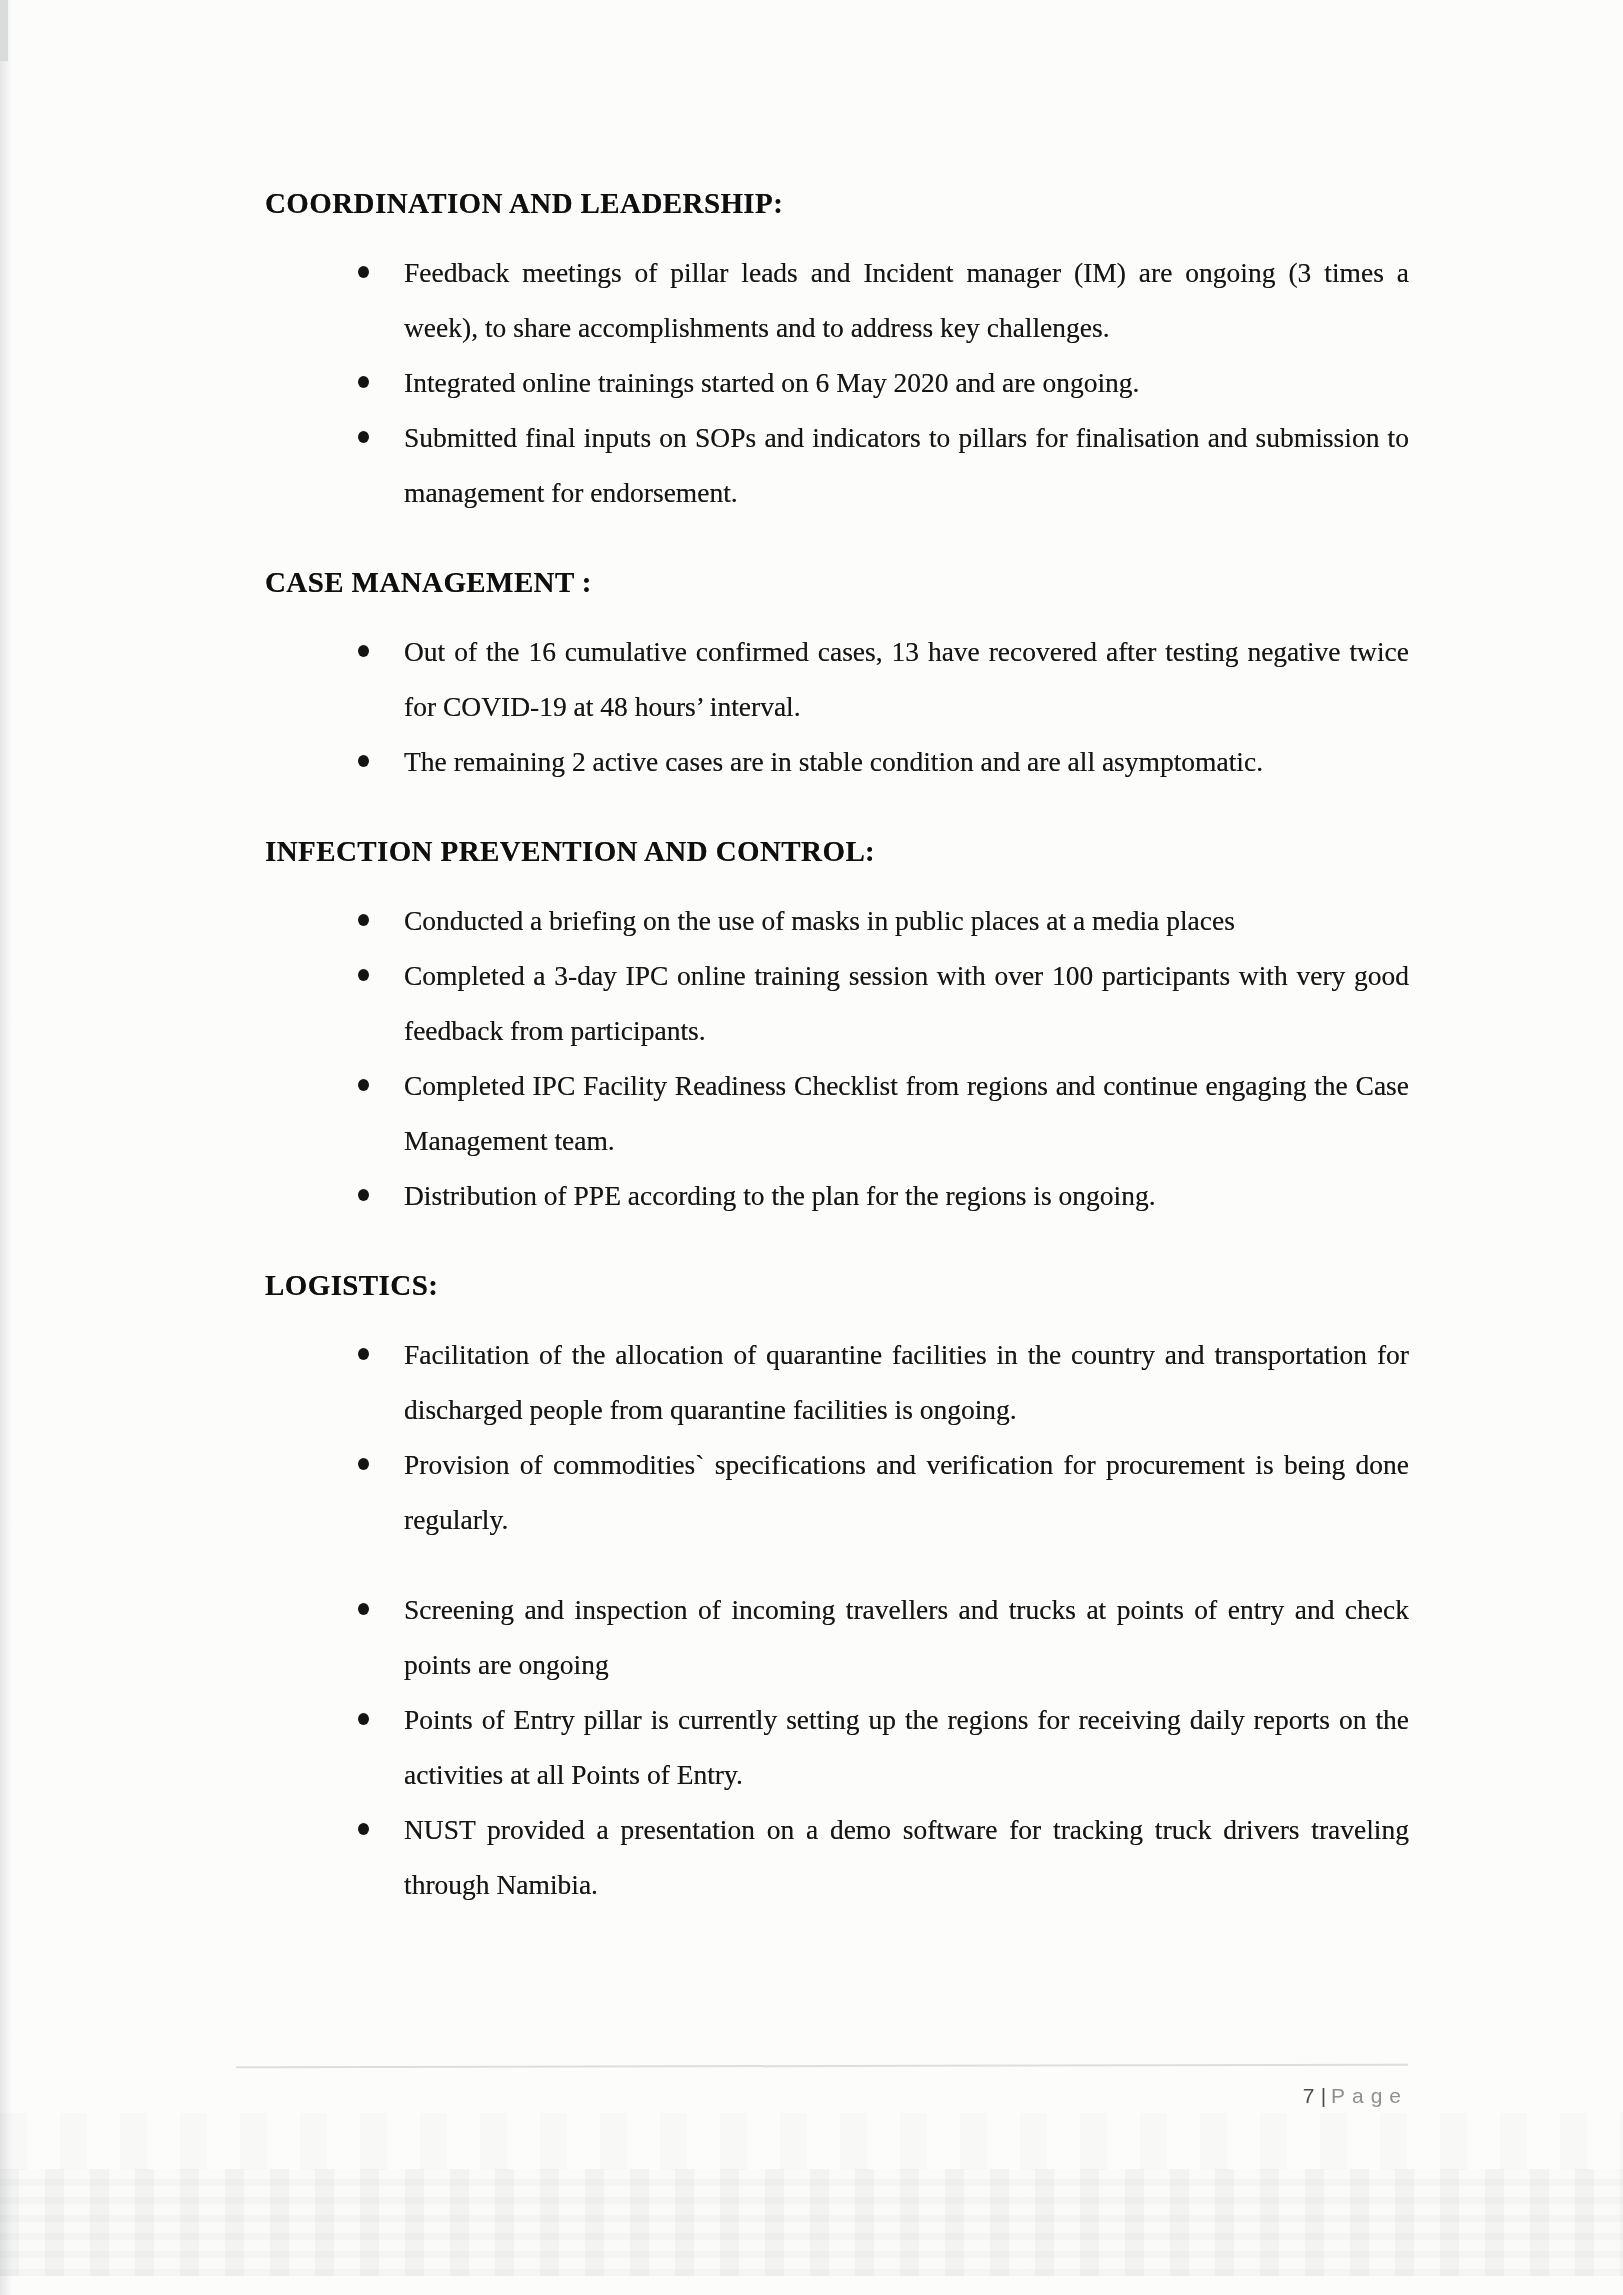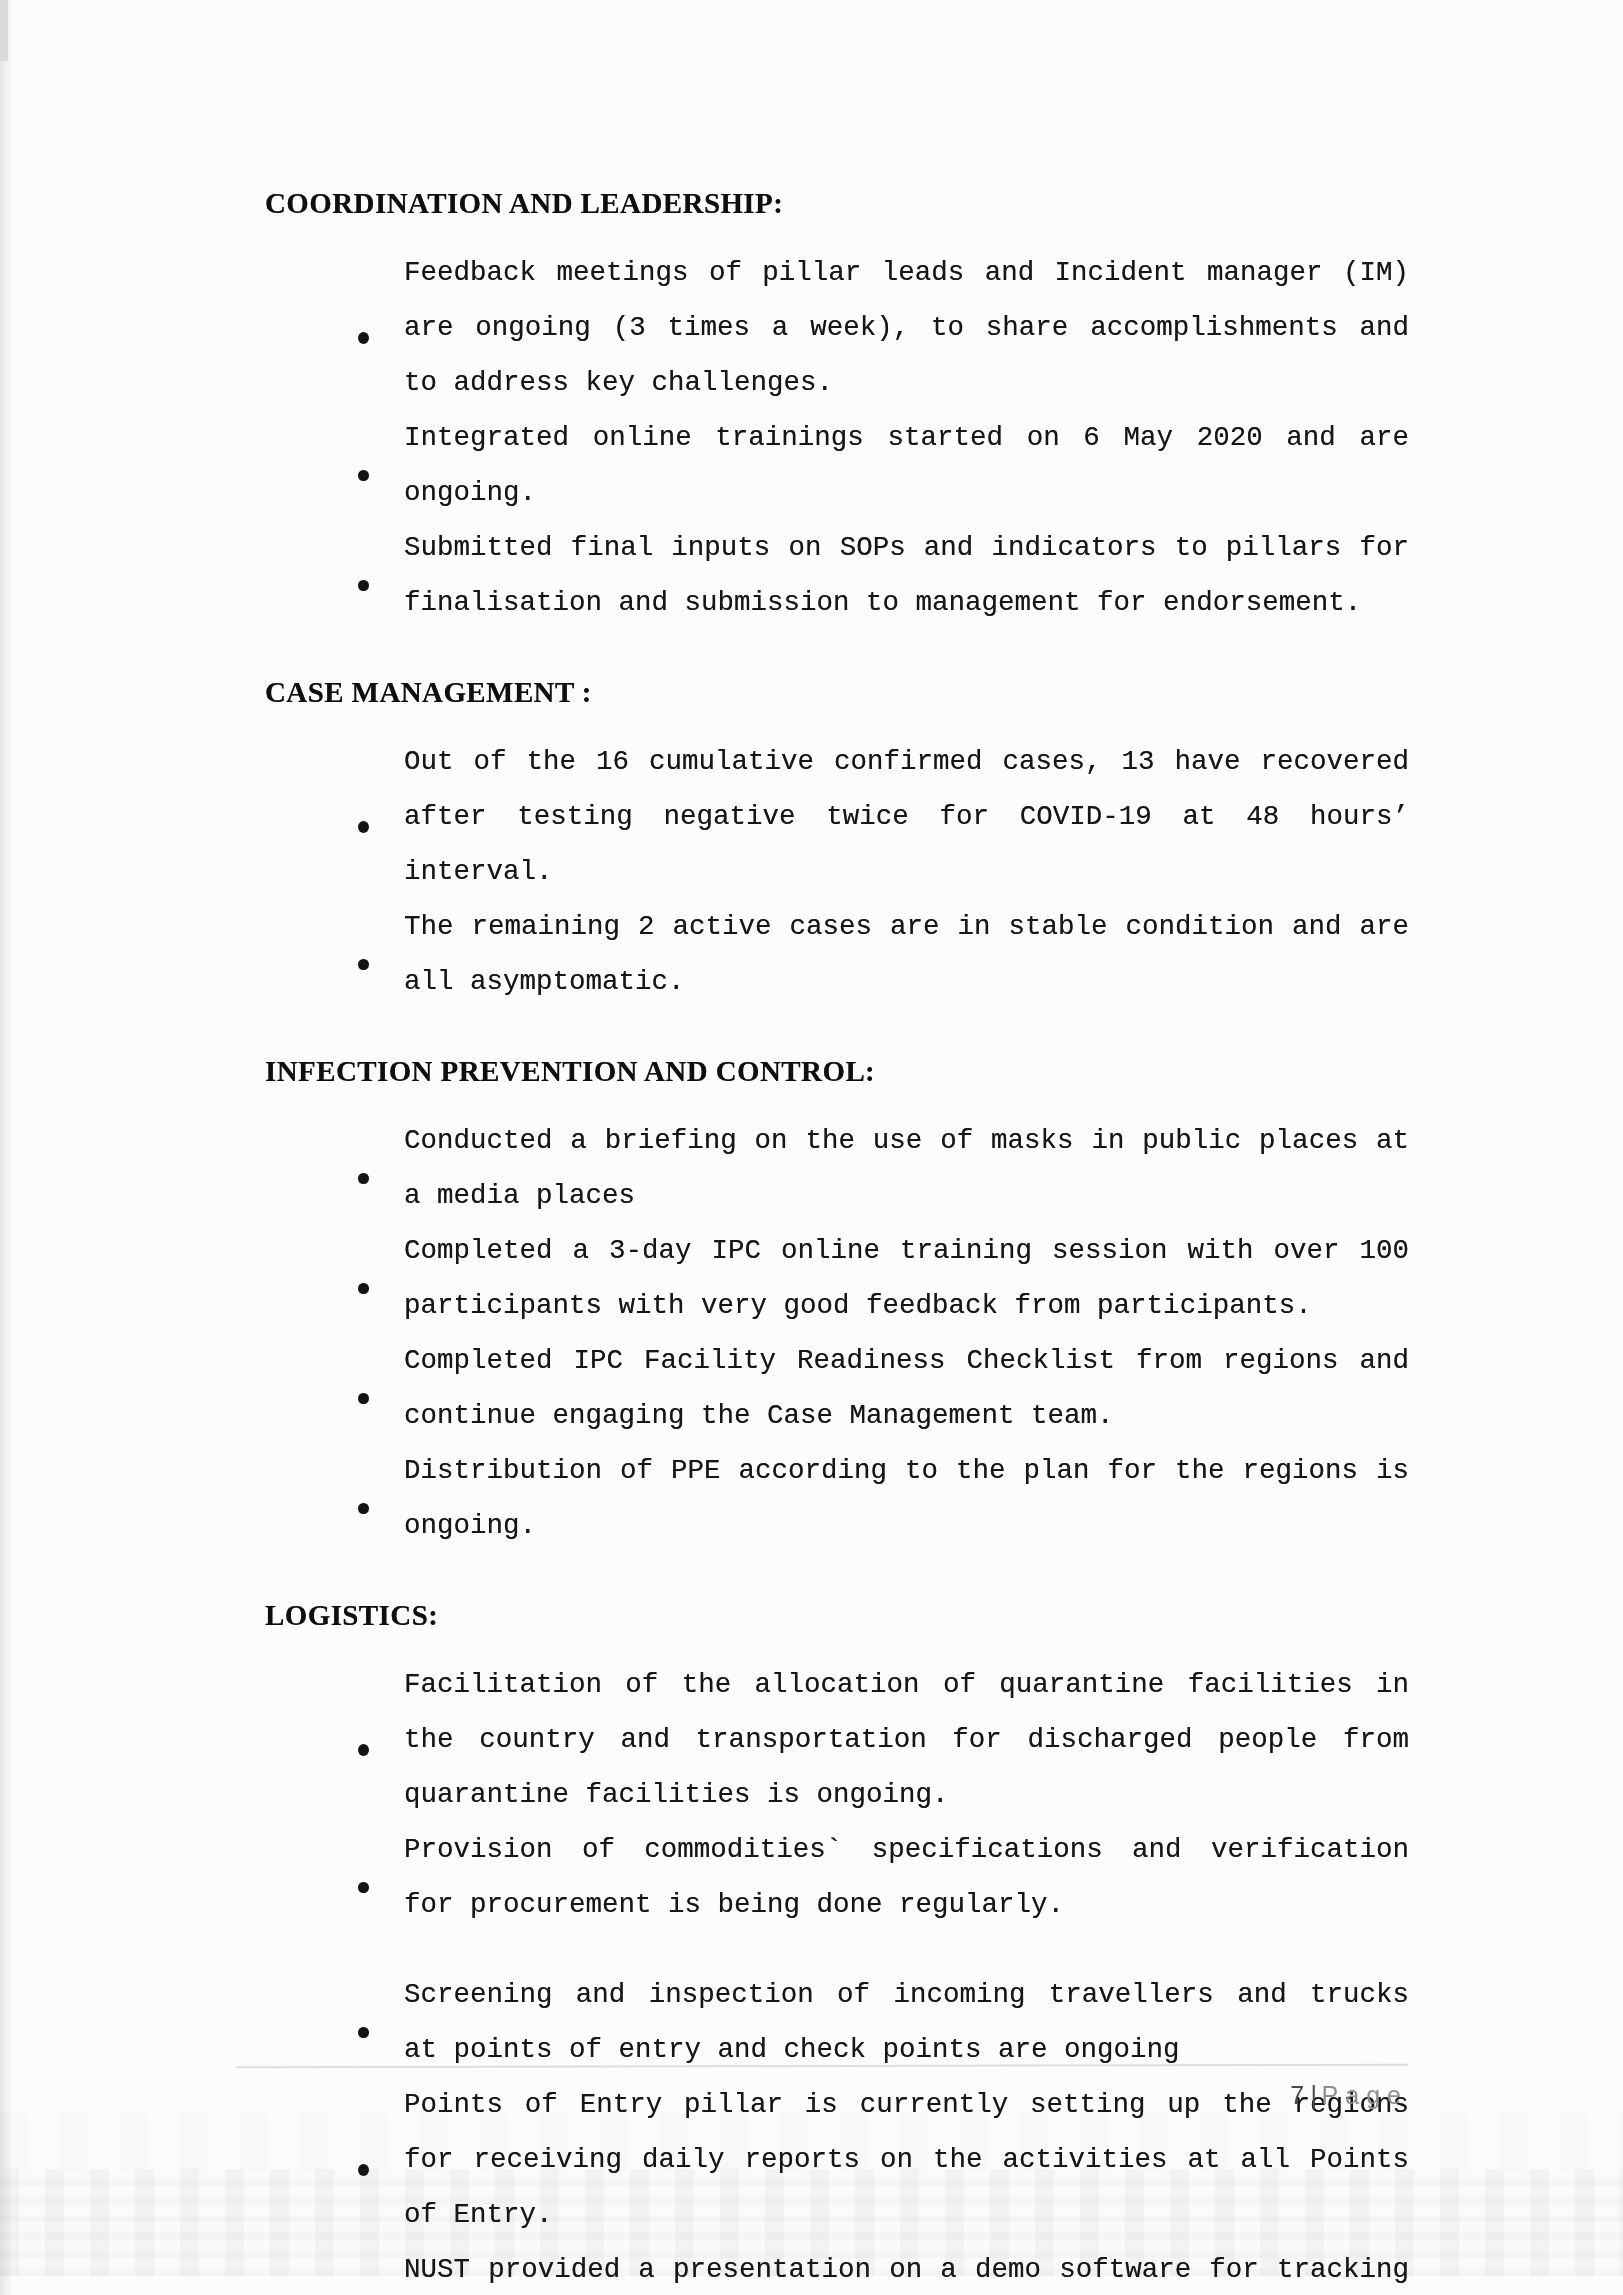--- a/index.html
+++ b/index.html
@@ -38,21 +38,21 @@
   }
   .section { margin-top: 35px; }
   .section:first-child { margin-top: 0; }
   .heading {
     margin: 0;
     font-size: 29px; line-height: 55px;
     font-weight: bold; color: #0f0f0f;
     letter-spacing: 0.4px;
   }
   .bullets { list-style: none; margin: 14px 0 0 0; padding: 0; }
-  .bullet { display: flex; align-items: center; font-family: Liberation Mono, monospace; }
+  .bullet { display: flex; align-items: flex-start; }
   .dot {
     flex: none;
     width: 11px; height: 11.8px; border-radius: 50%;
     background: #141414;
     margin: 21px 35px 0 93px;
   }
   .btext {
     margin: 0; flex: 1;
     font-size: 27.5px; line-height: 55px;
     text-align: justify; text-align-last: left;
@@ -60,21 +60,21 @@
 
   .footer-rule {
     position: absolute; left: 236px; top: 2065px; width: 1172px; height: 1.6px;
     background: #dededd;
     transform: rotate(-0.12deg);
   }
   .footer {
     position: absolute; left: 236px; top: 2080px; width: 1172px;
     text-align: right;
     font-family: "Liberation Sans", sans-serif;
-    font-size: 25px; line-height: 31px;
+    font-size: 21px; line-height: 31px;
     color: #8a8a8a;
     filter: blur(0.2px);
   }
   .fnum { color: #4b4b4b; margin-right: 6.3px; }
   .fsep { color: #4b4b4b; font-weight: 300; margin-right: 4.7px; }
   .flabel { letter-spacing: 7px; color: #8f8f8f; }
 </style>
 </head>
 <body>
 

